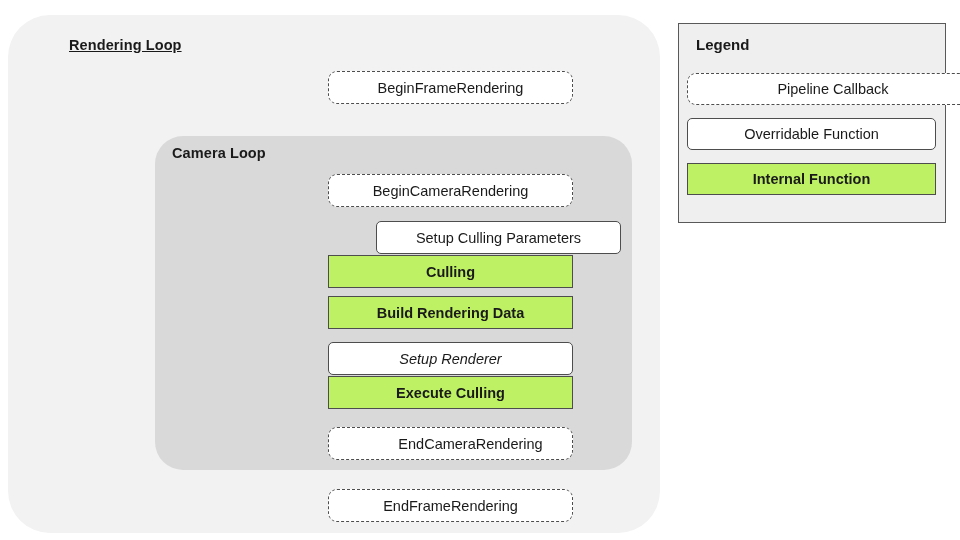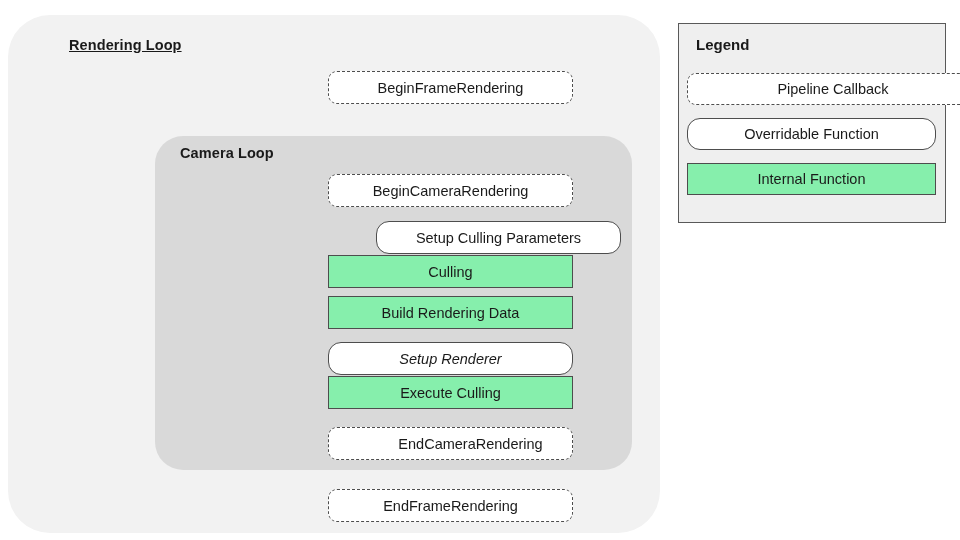--- a/index.html
+++ b/index.html
@@ -47,21 +47,21 @@
 
   .loop-title {
     position: absolute;
     font-size: 14.5px;
     font-weight: bold;
     color: #1a1a1a;
     letter-spacing: 0.1px;
     white-space: nowrap;
   }
   .outer-title { left: 69px; top: 37px; text-decoration: underline; }
-  .inner-title { left: 180px; top: 145px; }
+  .inner-title { left: 172px; top: 145px; }
 
   
   .node {
     position: absolute;
     left: 328px;
     width: 245px;
     height: 33px;
     box-sizing: border-box;
     display: flex;
     align-items: center;
@@ -75,28 +75,29 @@
   .node.callback {
     background: #ffffff;
     border: 1.4px dashed #4d4d4d;
     border-radius: 9px;
   }
 
   
   .node.overridable {
     background: #ffffff;
     border: 1.2px solid #4d4d4d;
-    border-radius: 13px;
+    border-radius: 5px;
   }
 
   
   .node.internal {
-    background: #86efac;
+    background: #bef264;
     border: 1.2px solid #4d4d4d;
     border-radius: 0;
+    font-weight: bold;
   }
 
   
   .legend-panel {
     position: absolute;
     left: 678px;
     top: 23px;
     width: 268px;
     height: 200px;
     background: #efefef;

